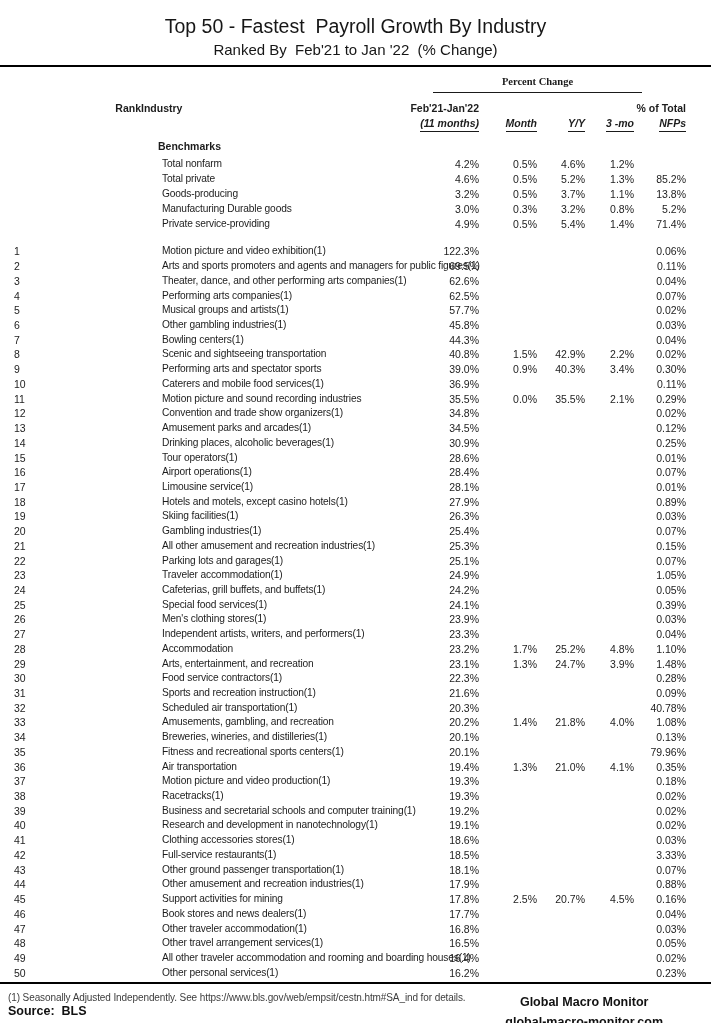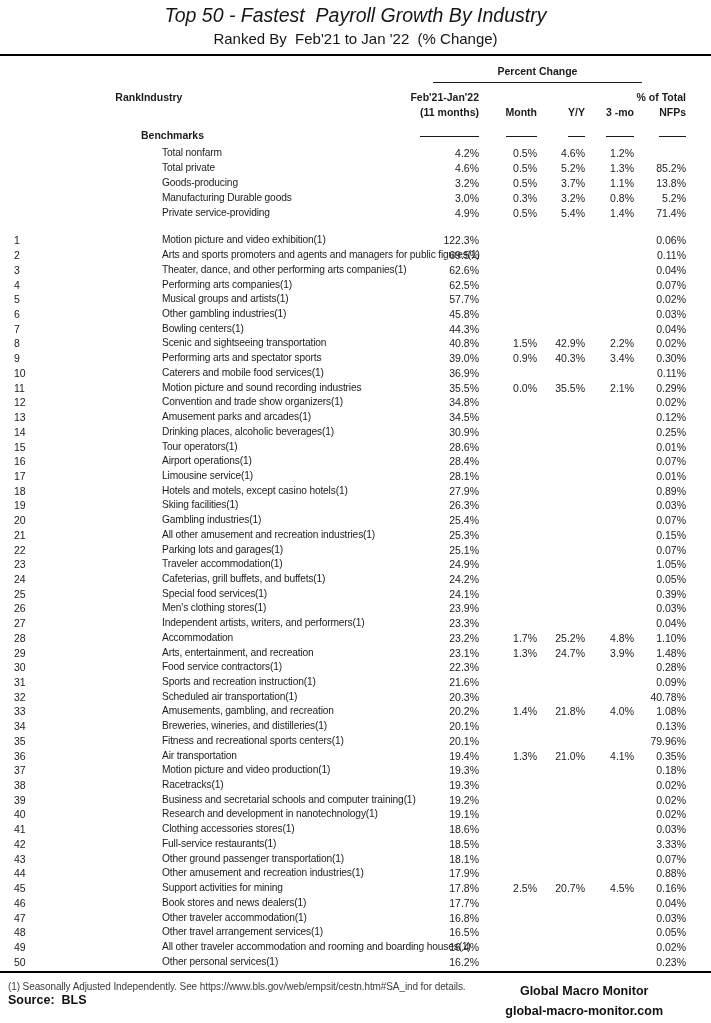--- a/index.html
+++ b/index.html
@@ -2,41 +2,41 @@
 <html><head>
 <meta charset="utf-8">
 <style>
   * { margin:0; padding:0; box-sizing:border-box; }
   html,body { background:#ffffff; }
   .page {
     position:relative; width:711px; height:1023px; overflow:hidden;
     background:#ffffff; color:#1c1c1c;
     font-family:"Liberation Sans", sans-serif; font-size:10.5px;
   }
-  .title { text-align:center; font-size:19.5px; line-height:24px; padding-top:3px; white-space:pre-wrap; color:#161616;font-style:italic; }
+  .title { text-align:center; font-size:19.5px; line-height:24px; padding-top:14px; white-space:pre-wrap; color:#161616; }
   .subtitle { text-align:center; font-size:15px; line-height:19px; padding-top:2px; white-space:pre-wrap; color:#161616; }
   .rule { border-top:2px solid #000; }
   .rule-top { margin-top:6px; }
   .rule-bottom { margin-top:2px; }
 
   .header-area { position:relative; height:72px; }
   .pc-group {
     position:absolute; left:433px; top:9px; width:209px; text-align:center;
-    font-weight:bold; padding-bottom:5px; border-bottom:1.2px solid #1a1a1a;
+    font-weight:bold; padding-bottom:5px; border-bottom:1.2px solid #1a1a1a;font-family:Liberation Serif, serif;
   }
   .hrow {
     display:grid; grid-template-columns:133px 248px 90px 58px 48px 49px 52px;
     padding:0 25px 0 8px; font-weight:bold; line-height:15px;
     position:absolute; left:0; right:0;
   }
   .hrow.line1 { top:34px; }
   .hrow.line2 { top:49px; }
   .hc-rank { padding-left:5px;text-align:right; }
   .num { text-align:right; }
-  .u { display:inline-block; border-bottom:1.2px solid #1a1a1a; padding-bottom:16px; }
+  .u { display:inline-block; border-bottom:1.2px solid #1a1a1a; padding-bottom:0px;font-style:italic; }
 
   .tgrid {
     display:grid; grid-template-columns:133px 248px 90px 58px 48px 49px 52px;
     padding:0 25px 0 8px;
   }
   .bench-label-row { font-weight:bold; line-height:14px; }
   .bench-body .trow > div, .main-body .trow > div { height:14.9px; line-height:14.9px; }
   .main-body .trow > div { height:14.72px; line-height:14.72px; }
   .bench-body { margin-top:4px; }
   .trow { display:contents; }
@@ -78,21 +78,21 @@
       <div class="num"><span class="u">(11 months)</span></div>
       <div class="num"><span class="u">Month</span></div>
       <div class="num"><span class="u">Y/Y</span></div>
       <div class="num"><span class="u">3 -mo</span></div>
       <div class="num"><span class="u">NFPs</span></div>
     </div>
   </div>
 
   <div class="tgrid bench-label-row">
     <div></div>
-    <div style="font-weight:bold;">Benchmarks</div>
+    <div style="font-weight:bold;margin-left:17px;">Benchmarks</div>
     <div></div>
       <div></div>
       <div></div>
       <div></div>
       <div></div>
   </div>
 
   <div class="tgrid bench-body">
       <div class="trow">
     <div class="cell-rank"></div>

